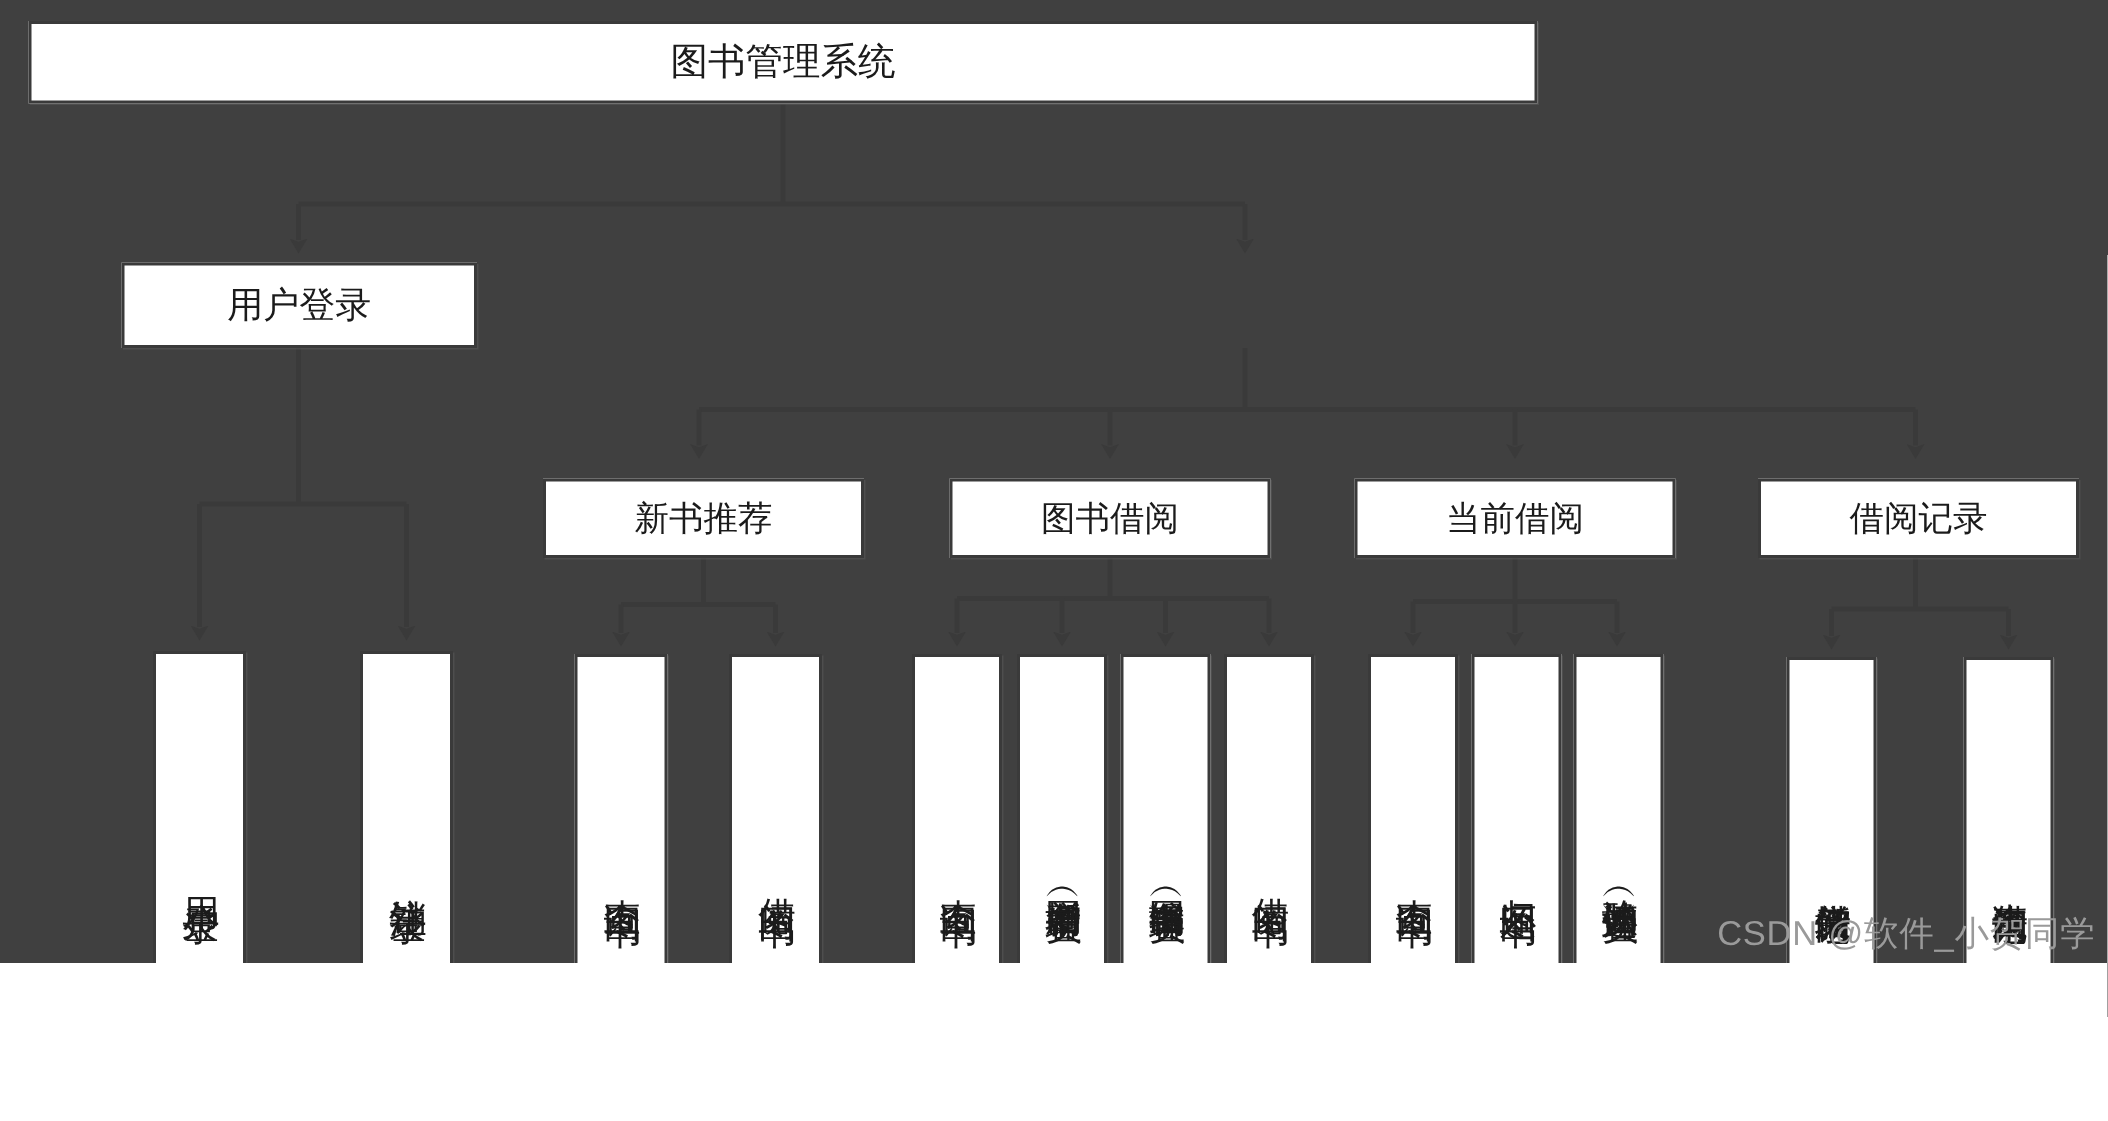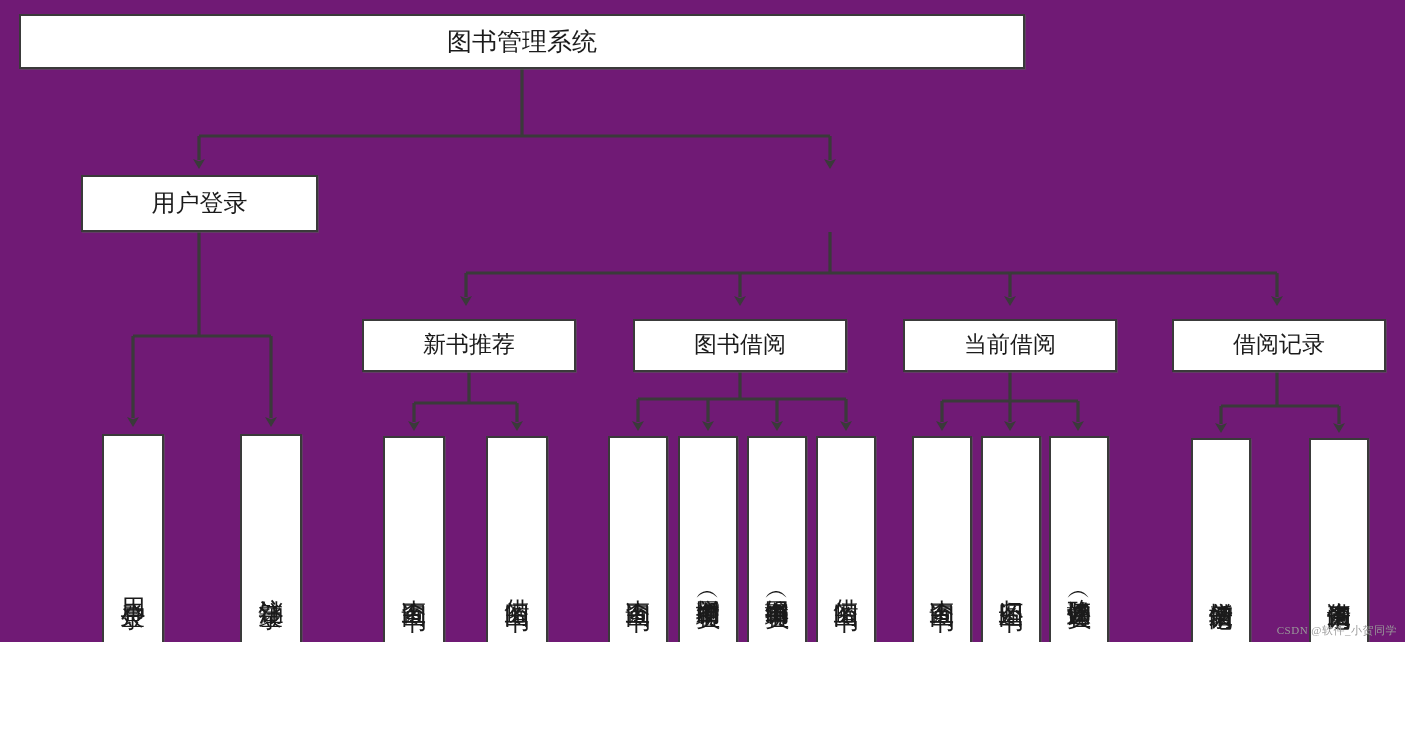--- a/index.html
+++ b/index.html
@@ -7,23 +7,22 @@
     padding: 0;
     background: #ffffff;
   }
   body {
     font-family: "Liberation Sans", "DejaVu Sans", sans-serif;
   }
   #canvas {
     position: relative;
     width: 1405px;
     height: 642px;
-    background: #701a75;
+    background: #404040;
     overflow: hidden;
-    font-family: Liberation Serif, serif;
   }
   #wires {
     position: absolute;
     left: 0;
     top: 0;
     width: 1405px;
     height: 747px;
     pointer-events: none;
   }
   .node {
@@ -60,21 +59,21 @@
     line-height: 1;
     white-space: nowrap;
     max-height: 100%;
   }
   .node-leaf.tall .label { font-size: 24px; letter-spacing: 1px; }
 
   .watermark {
     position: absolute;
     right: 8px;
     bottom: 4px;
-    font-size: 11px;
+    font-size: 23px;
     color: #9a9a9a;
     white-space: nowrap;
     letter-spacing: 0.5px;
   }
 </style>
 </head>
 <body>
 
 <div id="canvas">
 

